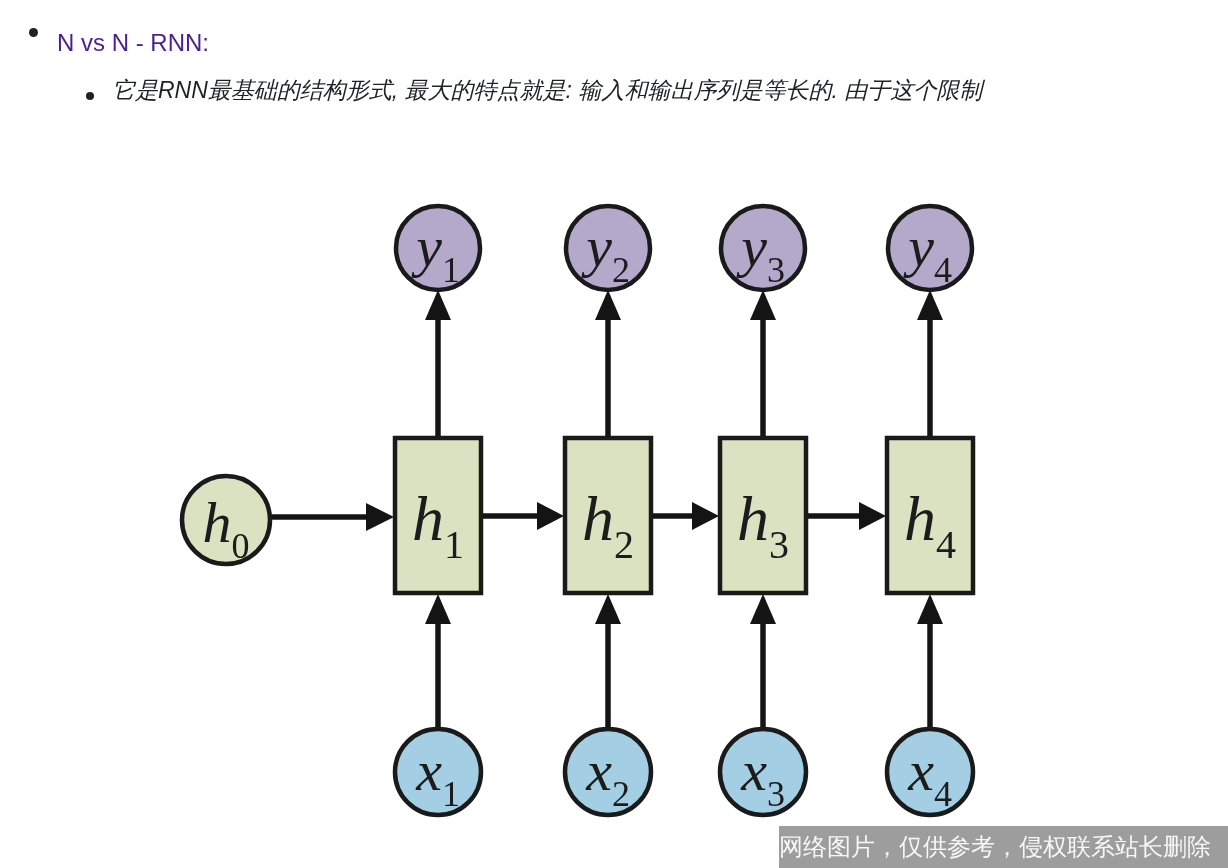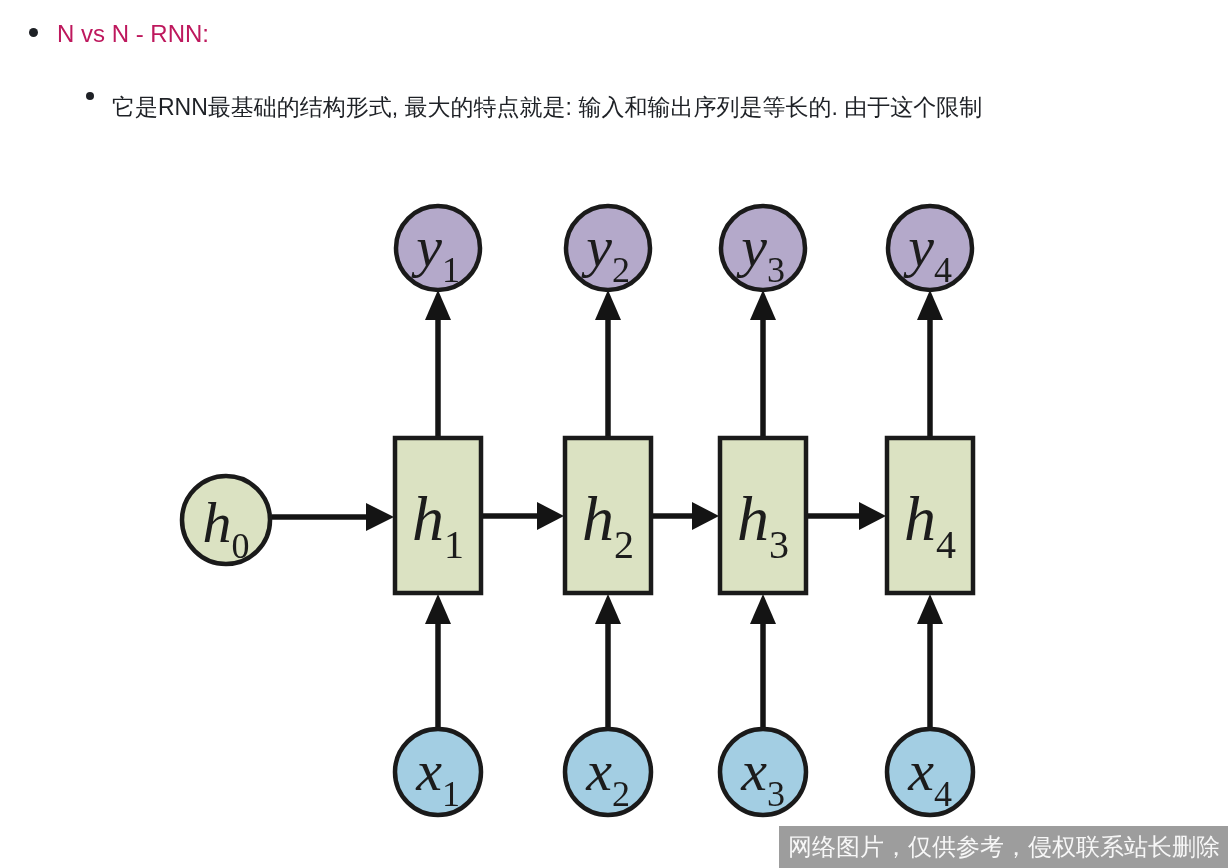--- a/index.html
+++ b/index.html
@@ -12,33 +12,34 @@
     font-family: "Liberation Sans", "DejaVu Sans", sans-serif;
     color: #1e2126;
   }
   
   .dot-l1 {
     position: absolute; left: 29px; top: 28px;
     width: 9px; height: 9px; border-radius: 50%;
     background: #1e2126;
   }
   .title-text {
-    position: absolute; left: 57px; top: 19px;
+    position: absolute; left: 57px; top: 28px;
     font-size: 24px; line-height: 30px;
-    color: #be185d; white-space: nowrap;
+    color: #4c1d95; white-space: nowrap;
   }
   .dot-l2 {
     position: absolute; left: 86px; top: 92px;
     width: 8px; height: 8px; border-radius: 50%;
     background: #1e2126;
   }
   .desc {
-    position: absolute; left: 112px; top: 88px;
+    position: absolute; left: 112px; top: 71px;
     font-size: 23px; line-height: 38px;
     color: #1e2126;
+    font-style: italic;
   }
   .desc .line { display: block; white-space: nowrap; }
   
   .diagram { position: absolute; left: 0; top: 0; }
   .node { stroke: #1a1a1a; stroke-width: 4.5; }
   .arrows line { stroke: #141414; stroke-width: 5.5; }
   .arrows polygon { fill: #141414; stroke: none; }
   .lbl {
     text-anchor: middle;
     fill: #1c1c1c;
@@ -49,21 +50,21 @@
   .it { font-style: italic; }
   .sub { font-style: normal; font-size: 36px; }
   .lbl-lg .sub { font-size: 40px; }
   
   .watermark {
     position: absolute; right: 0; bottom: 0;
     width: 449px; height: 42px;
     background: #9d9d9d;
     color: #f7f7f7;
     font-size: 24px; line-height: 42px;
-    padding-left: 9px;
+    padding-left: 0;
     box-sizing: border-box;
     white-space: nowrap;
   }
 </style>
 </head>
 <body>
 
 <div class="page">
 
   <span class="dot-l1"></span>

